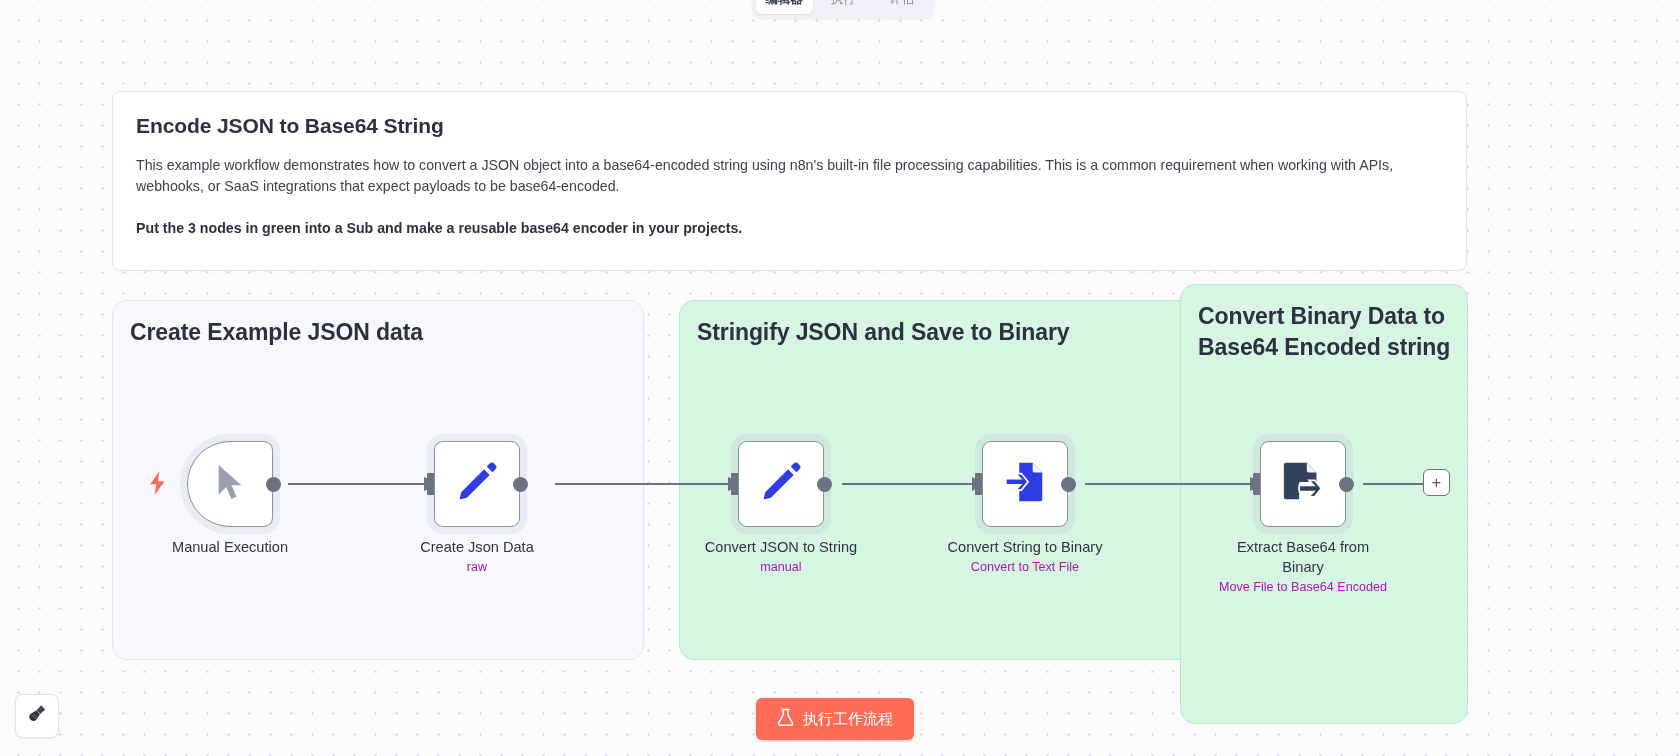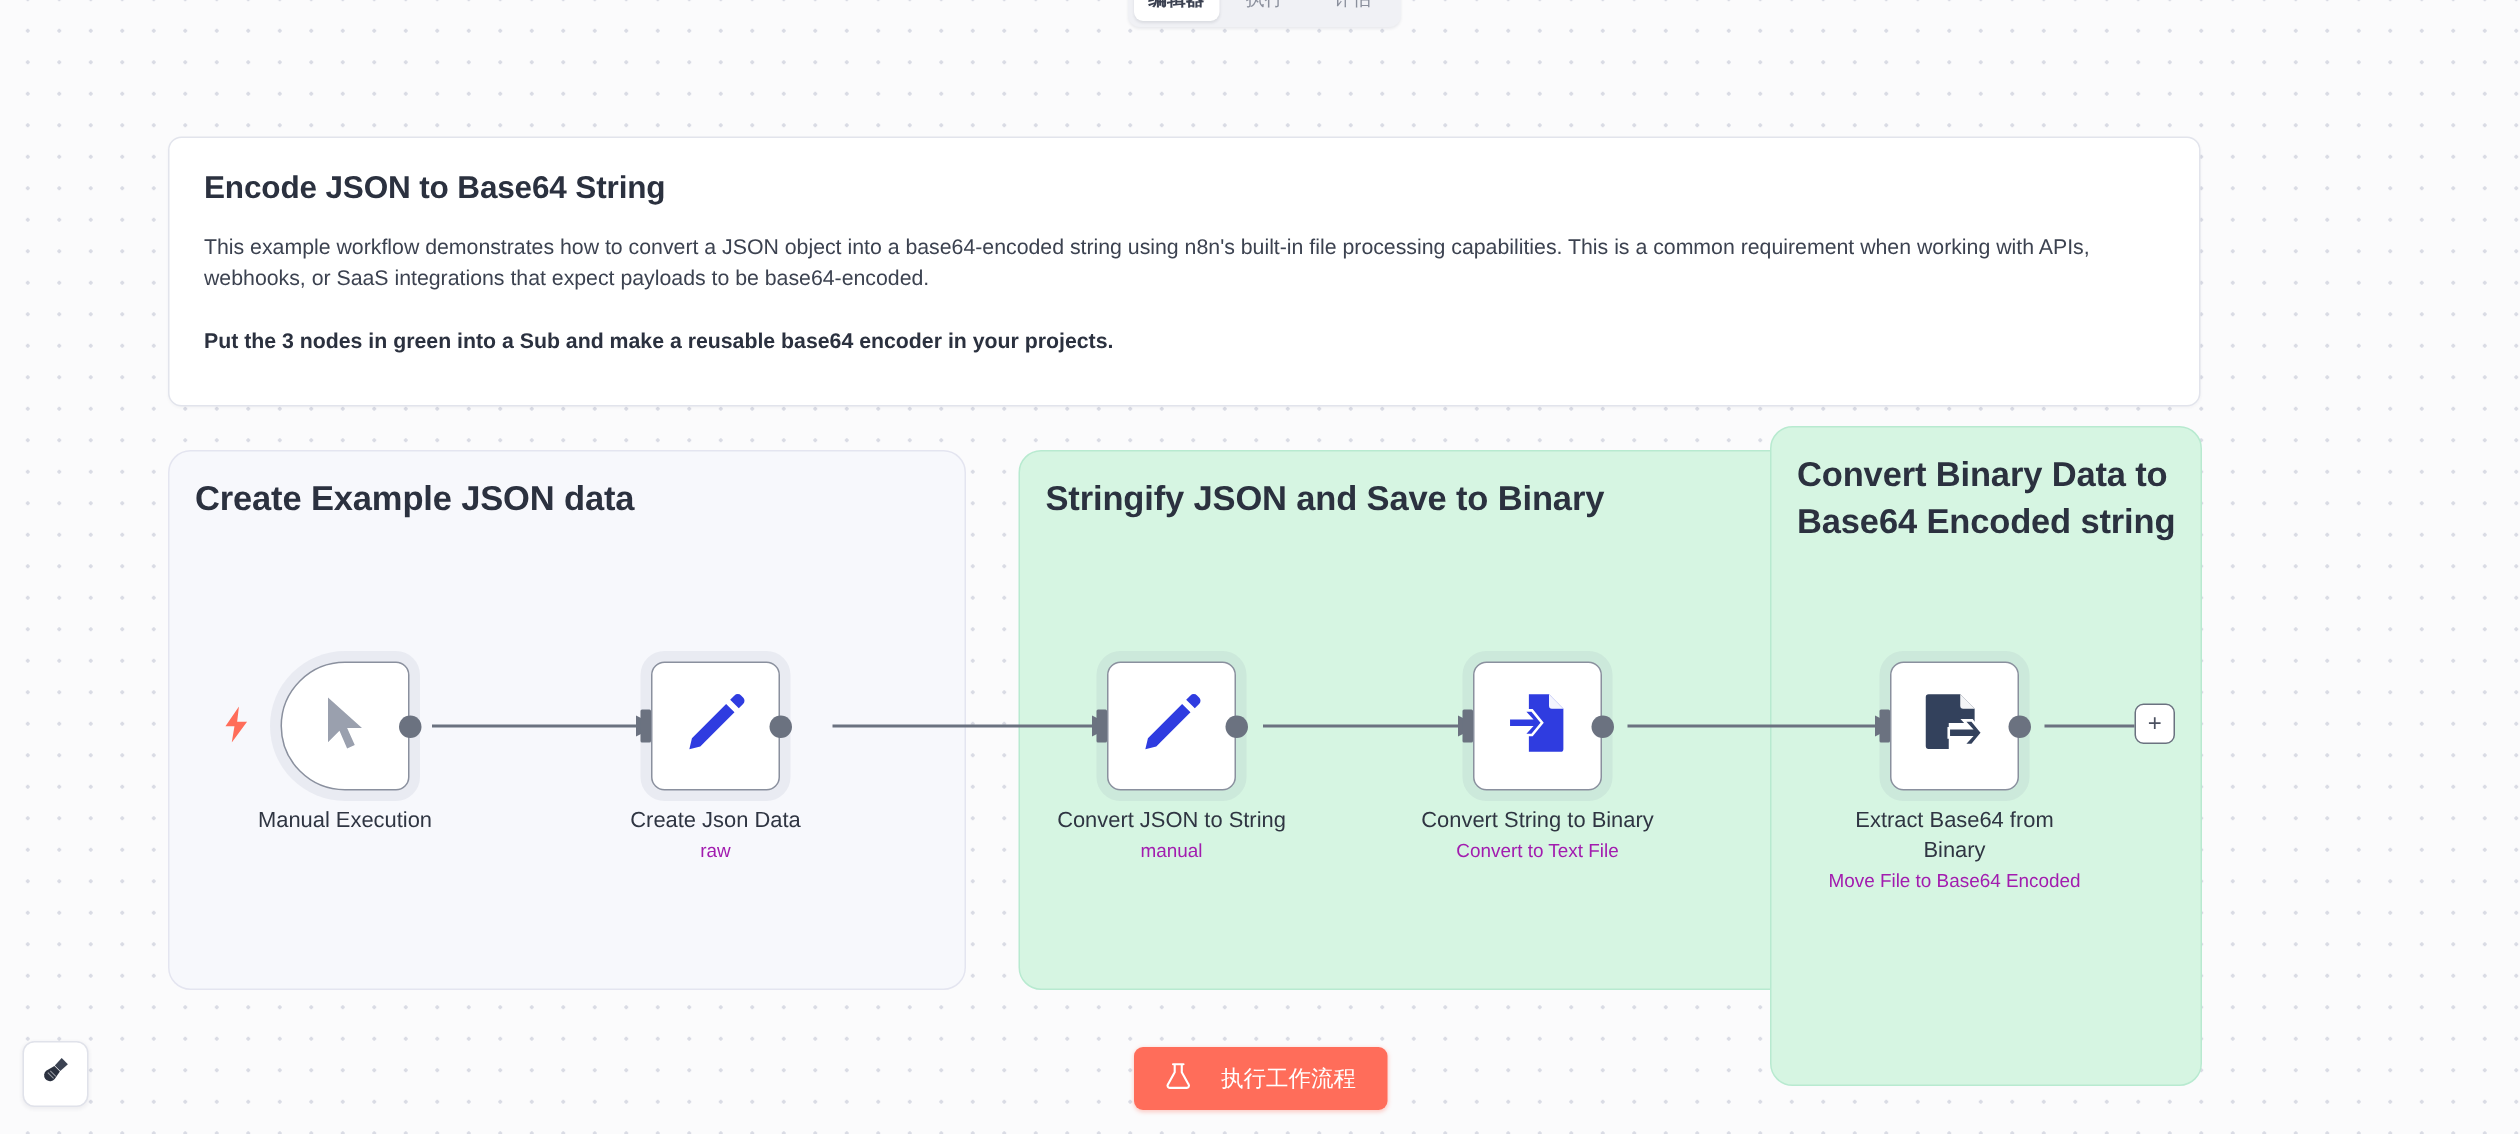--- a/index.html
+++ b/index.html
@@ -214,21 +214,21 @@
     position: absolute;
     left: 756px; top: 698px;
     height: 42px;
     padding: 0 21px;
     background: #ff6d5a;
     border: none;
     border-radius: 6px;
     color: #ffffff;
     font-size: 15px;
     font-family: "Liberation Sans", sans-serif;
-    display: flex; align-items: center; gap: 20px;
+    display: flex; align-items: center; gap: 9px;
     box-shadow: 0 1px 3px rgba(255,109,90,.35);
   }
 </style>
 </head>
 <body>
 
 <div class="tabbar">
   <div class="tab active">编辑器</div>
   <div class="tab">执行</div>
   <div class="tab">评估</div>

